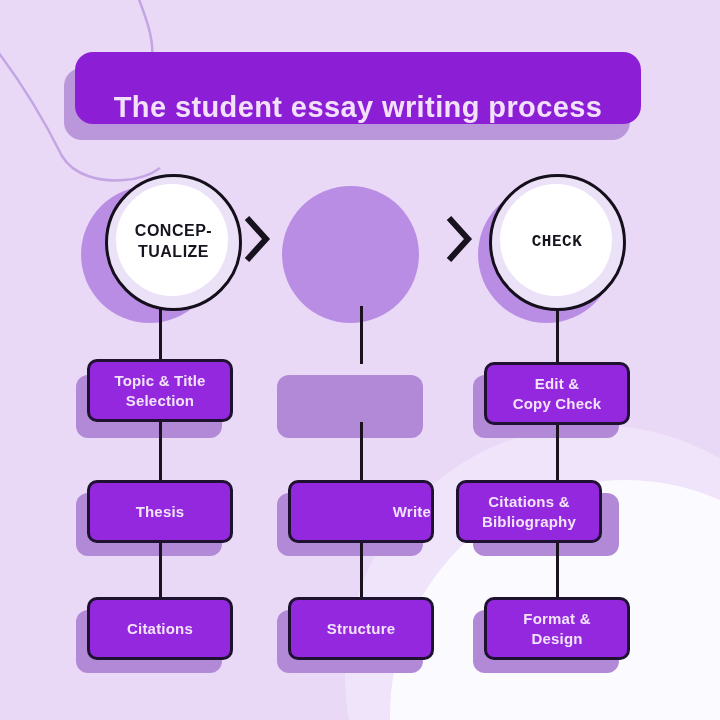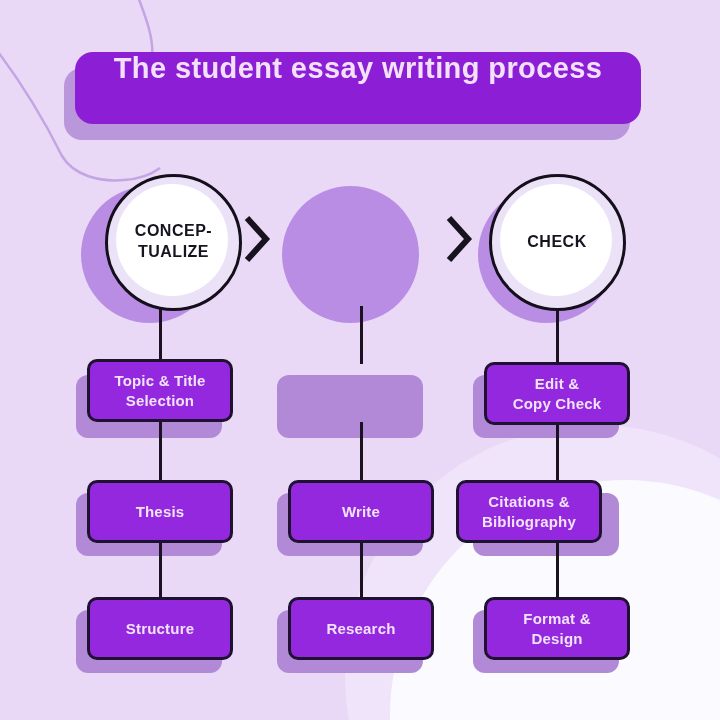--- a/index.html
+++ b/index.html
@@ -17,21 +17,21 @@
   .bg-circle.white{left:390px;top:480px;width:470px;height:470px;background:#fbfafe;z-index:2;}
   .deco-arcs{position:absolute;left:0;top:0;width:720px;height:720px;z-index:3;pointer-events:none;}
   
   .title-shadow{
     left:64px;top:68px;width:566px;height:72px;border-radius:18px;
     background:#ba97da;z-index:4;
   }
   .title-banner{
     left:75px;top:52px;width:566px;height:72px;border-radius:18px;
     background:#8c1fd6;z-index:6;
-    display:flex;align-items:flex-start;justify-content:center;
+    display:flex;align-items:flex-end;justify-content:center;
   }
   .title-banner .title-text{
     color:#f3e1fc;font-size:29px;font-weight:700;letter-spacing:.4px;
   }
   
   .circle-shadow{width:137px;height:137px;border-radius:50%;background:#ba8de4;z-index:4;top:186px;}
   .stage-circle{
     width:137px;height:137px;border-radius:50%;
     background:#ece2f8;border:3.5px solid #150f1c;box-sizing:border-box;
     z-index:6;top:173.5px;
@@ -95,55 +95,55 @@
 Selection</span>
   </div>
 
   <div class="abs box-shadow" style="left:76px;top:493px;"></div>
   <div class="abs step-box" style="left:87px;top:480px;">
     <span class="step-label">Thesis</span>
   </div>
 
   <div class="abs box-shadow" style="left:76px;top:610px;"></div>
   <div class="abs step-box" style="left:87px;top:597px;">
-    <span class="step-label">Structure</span>
+    <span class="step-label">Citations</span>
   </div>
 
   <svg class="chevron" style="left:242px;" width="30" height="52" viewBox="0 0 30 52">
     <polyline points="5,5 24,26 5,47" fill="none" stroke="#17121d" stroke-width="6"></polyline>
   </svg>
 
   <div class="abs connector" style="left:359.5px;top:306px;height:58px;"></div>
   <div class="abs connector" style="left:359.5px;top:422px;height:60px;"></div>
   <div class="abs connector" style="left:359.5px;top:540px;height:60px;"></div>
 
   <div class="abs circle-shadow" style="left:282px;"></div>
 
   <div class="abs box-shadow" style="left:277px;top:375px;"></div>
 
   <div class="abs box-shadow" style="left:277px;top:493px;"></div>
-  <div class="abs step-box" style="left:288px;top:480px;">
+  <div class="abs step-box" style="left:288px;top:480px;justify-content:flex-end;">
     <span class="step-label">Write</span>
   </div>
 
   <div class="abs box-shadow" style="left:277px;top:610px;"></div>
   <div class="abs step-box" style="left:288px;top:597px;">
-    <span class="step-label">Research</span>
+    <span class="step-label">Structure</span>
   </div>
 
   <svg class="chevron" style="left:444px;" width="30" height="52" viewBox="0 0 30 52">
     <polyline points="5,5 24,26 5,47" fill="none" stroke="#17121d" stroke-width="6"></polyline>
   </svg>
 
   <div class="abs connector" style="left:555.5px;top:306px;height:58px;"></div>
   <div class="abs connector" style="left:555.5px;top:422px;height:60px;"></div>
   <div class="abs connector" style="left:555.5px;top:540px;height:60px;"></div>
 
   <div class="abs circle-shadow" style="left:478px;"></div>
-  <div class="abs stage-circle" style="left:488.5px;">
+  <div class="abs stage-circle" style="left:488.5px;font-family:Liberation Mono, monospace;">
     <span class="circle-inner"></span>
     <span class="stage-label">CHECK</span>
   </div>
 
   <div class="abs box-shadow" style="left:473px;top:375px;"></div>
   <div class="abs step-box" style="left:484px;top:362px;">
     <span class="step-label">Edit &amp;
 Copy Check</span>
   </div>
 

